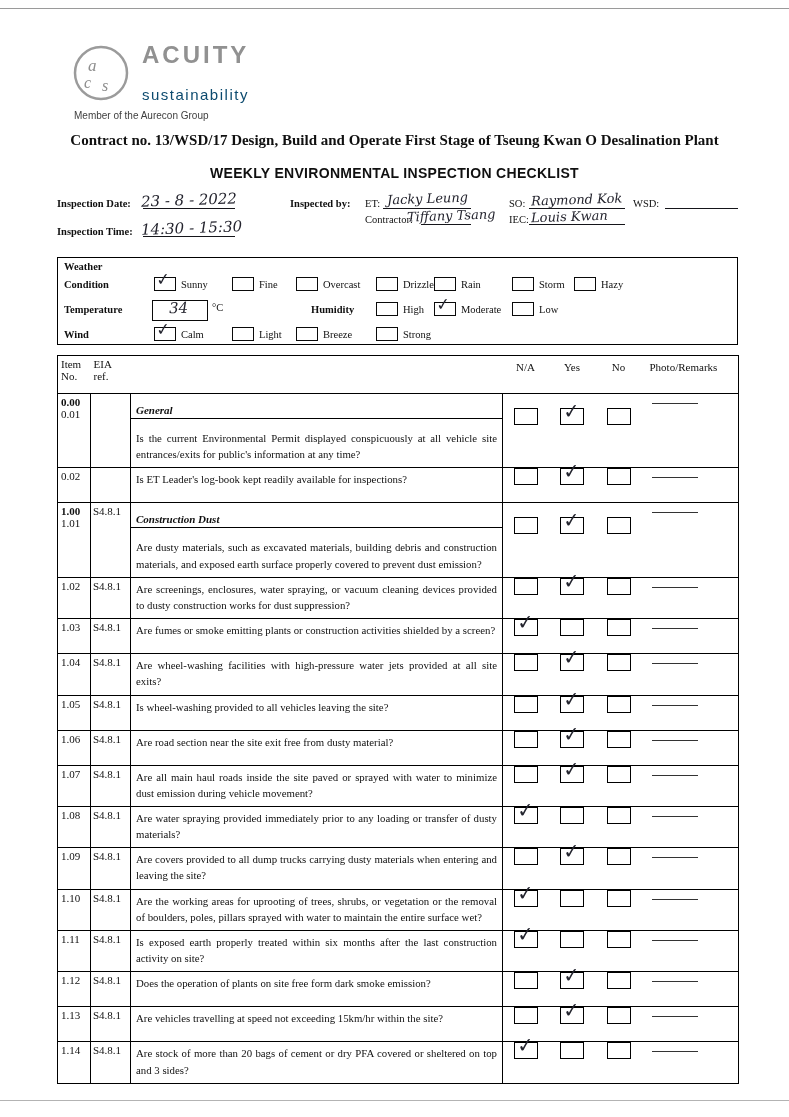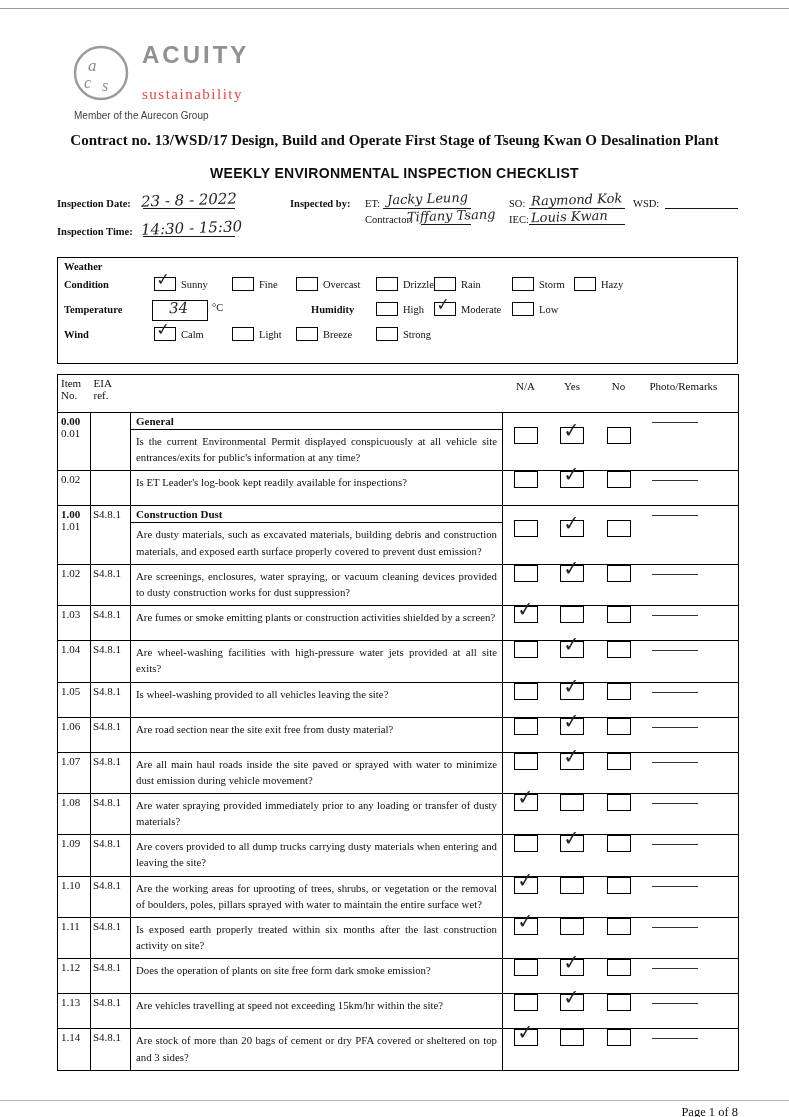--- a/index.html
+++ b/index.html
@@ -10,21 +10,21 @@
   }
   .scanline { position:absolute; left:0; width:100%; height:1px; background:#9a9a9a; }
   .scan-top { top:8px; }
   .scan-bottom { top:1100px; background:#b3b3b3; }
 
   
   .logo-row { position:relative; height:130px; }
   .acuity { position:absolute; left:72px; top:42px; }
   .acuity-main { display:flex; align-items:center; gap:12px; }
   .acuity-name { font-family:"Liberation Sans",sans-serif; font-size:24px; font-weight:bold; letter-spacing:3px; color:#919191; line-height:1.05; }
-  .acuity-tag  { font-family:Liberation Serif, serif; font-size:15px; color:#ef4444; letter-spacing:1.5px; margin-top:19px; }
+  .acuity-tag  { font-family:Liberation Sans, sans-serif; font-size:15px; color:#0c4a6e; letter-spacing:1.5px; margin-top:19px; }
   .acuity-member { font-family:"Liberation Sans",sans-serif; font-size:10px; color:#3f3f3f; margin-top:7px; margin-left:2px; }
   .aurecon { position:absolute; left:524px; top:56px; }
   .aurecon-text { font-family:"Liberation Sans",sans-serif; font-weight:bold; font-size:50px; color:#737476; letter-spacing:-2px; line-height:0.9; }
   .aurecon-swirl { position:absolute; left:4px; top:-9px; }
 
   
   .contract-title { text-align:center; font-weight:bold; font-size:15px; margin-top:2px; }
   .checklist-title { text-align:center; font-family:"Liberation Sans",sans-serif; font-weight:bold; font-size:14px; margin-top:16px; letter-spacing:.3px; }
 
   
@@ -46,21 +46,21 @@
     color:#24242e; font-size:14px; white-space:nowrap; transform:rotate(-2deg);
   }
   .h-date{left:84px;top:-4px;font-size:15px;}
   .h-time{left:84px;top:24px;font-size:15px;}
   .h-et{left:330px;top:-4px;font-size:13px;}
   .h-con{left:350px;top:13px;font-size:13px;}
   .h-so{left:474px;top:-3px;font-size:13px;}
   .h-iec{left:474px;top:14px;font-size:13px;}
 
   
-  .weather-box { position:relative; margin:4px 0 0 57px; width:681px; height:107px; border:1.4px solid #000; font-size:10.5px; }
+  .weather-box { position:relative; margin:4px 0 0 57px; width:681px; height:88px; border:1.4px solid #000; font-size:10.5px; }
   .wlabel { position:absolute; font-weight:bold; white-space:nowrap; }
   .w-weather{left:6px;top:3px;}
   .w-cond{left:6px;top:21px;}
   .w-temp{left:6px;top:46px;}
   .w-hum{left:253px;top:46px;}
   .w-wind{left:6px;top:71px;}
   .wopt { position:absolute; white-space:nowrap; }
   .wbox { display:inline-block; width:22px; height:14px; border:1.5px solid #0a0a0a; vertical-align:middle; background:#fff; }
   .olbl { margin-left:5px; vertical-align:middle; }
   .tick { font-family:"DejaVu Sans",sans-serif; color:#23242e; }
@@ -75,21 +75,21 @@
   .col-na{width:46px;} .col-yes{width:47px;} .col-no{width:46px;} .col-rem{width:97px;}
   .checklist th, .checklist td { font-size:11px; font-weight:normal; vertical-align:top; }
   .checklist thead th { border-bottom:1.2px solid #000; height:38px; padding:2px 3px; text-align:left; font-size:11px; }
   .checklist thead .h-c { text-align:center; font-size:11px; padding-top:5px; }
   .checklist thead .h-rem { font-size:11px; padding-top:5px; padding-left:8px; }
   .checklist tbody td { border-bottom:1px solid #000; height:35px; }
   .c-item { border-right:1px solid #000; padding:2px 2px 2px 3px; font-size:10.5px; }
   .c-eia  { border-right:1px solid #000; padding:2px 1px 2px 2px; font-size:10.5px; }
   .c-q    { border-right:1px solid #000; padding:0 5px; vertical-align:middle; }
   tr.has-sec .c-q { vertical-align:top; }
-  .section-hd { font-weight:bold; border-bottom:1px solid #000; margin:0 -5px; padding:2px 5px; }
+  .section-hd { font-weight:bold; border-bottom:1px solid #000; margin:8px -5px; padding:2px 5px;font-style:italic; }
   .qtext { text-align:justify; line-height:1.5; font-size:10.8px; padding:3px 0 5px; }
   .c-chk { text-align:center; vertical-align:middle; }
   tr.has-sec .c-chk { padding-top:14px; }
   .chkwrap { position:relative; display:inline-block; }
   .cbox { display:inline-block; width:24px; height:17px; border:1.7px solid #000; background:#fff; }
   .row-tick { display:none; position:absolute; left:3px; top:-9px; font-size:20px; transform:rotate(-5deg); }
   .c-rem { vertical-align:bottom; padding:0 0 7px 10px; }
   .rline { display:inline-block; width:46px; height:1px; background:#333; }
 
   .page-footer { width:738px; text-align:right; margin-top:34px; font-size:12.5px; }

